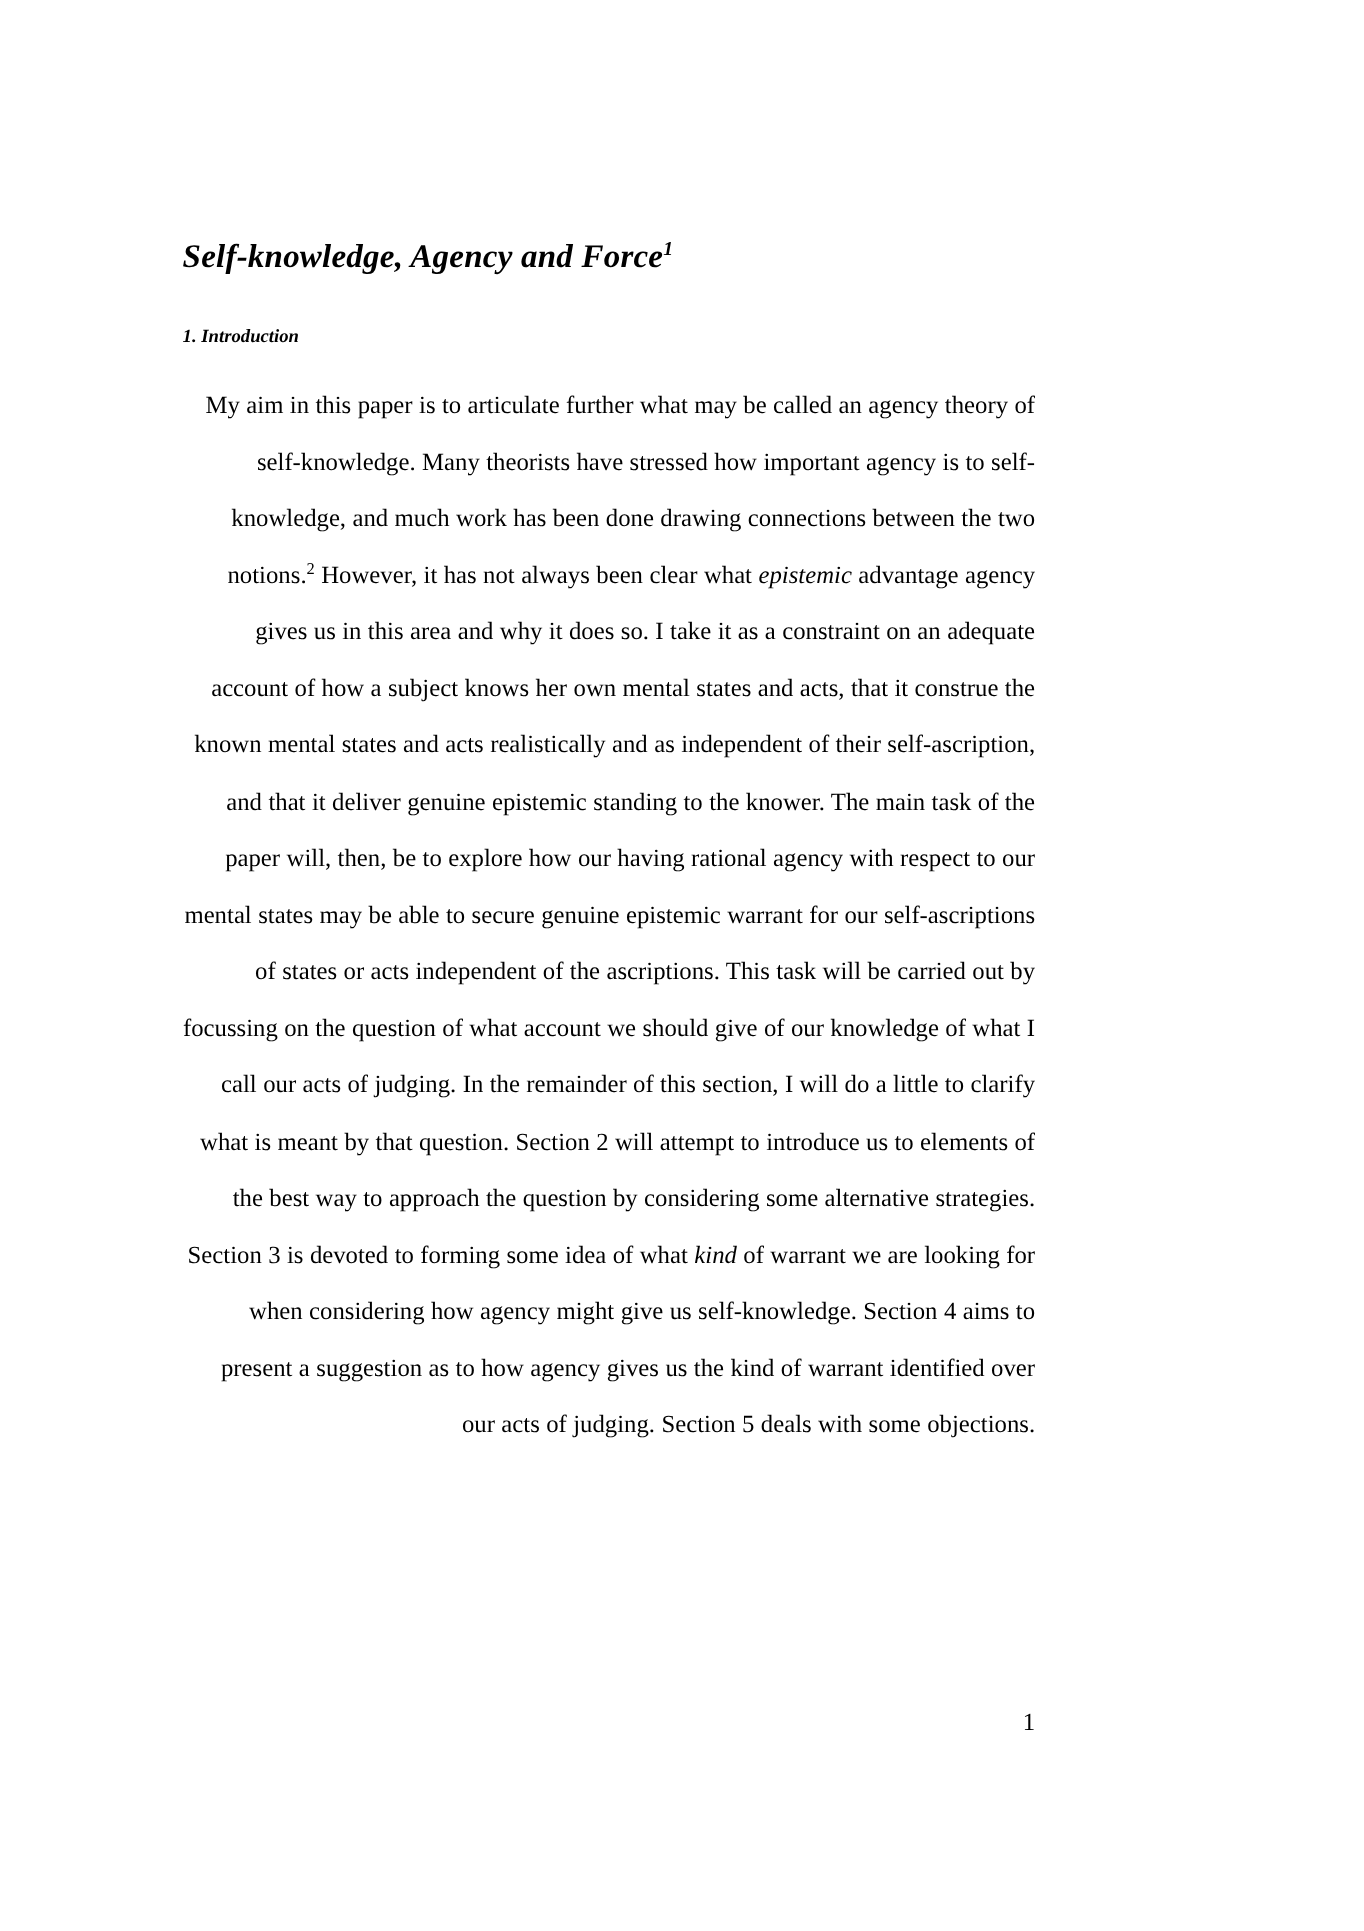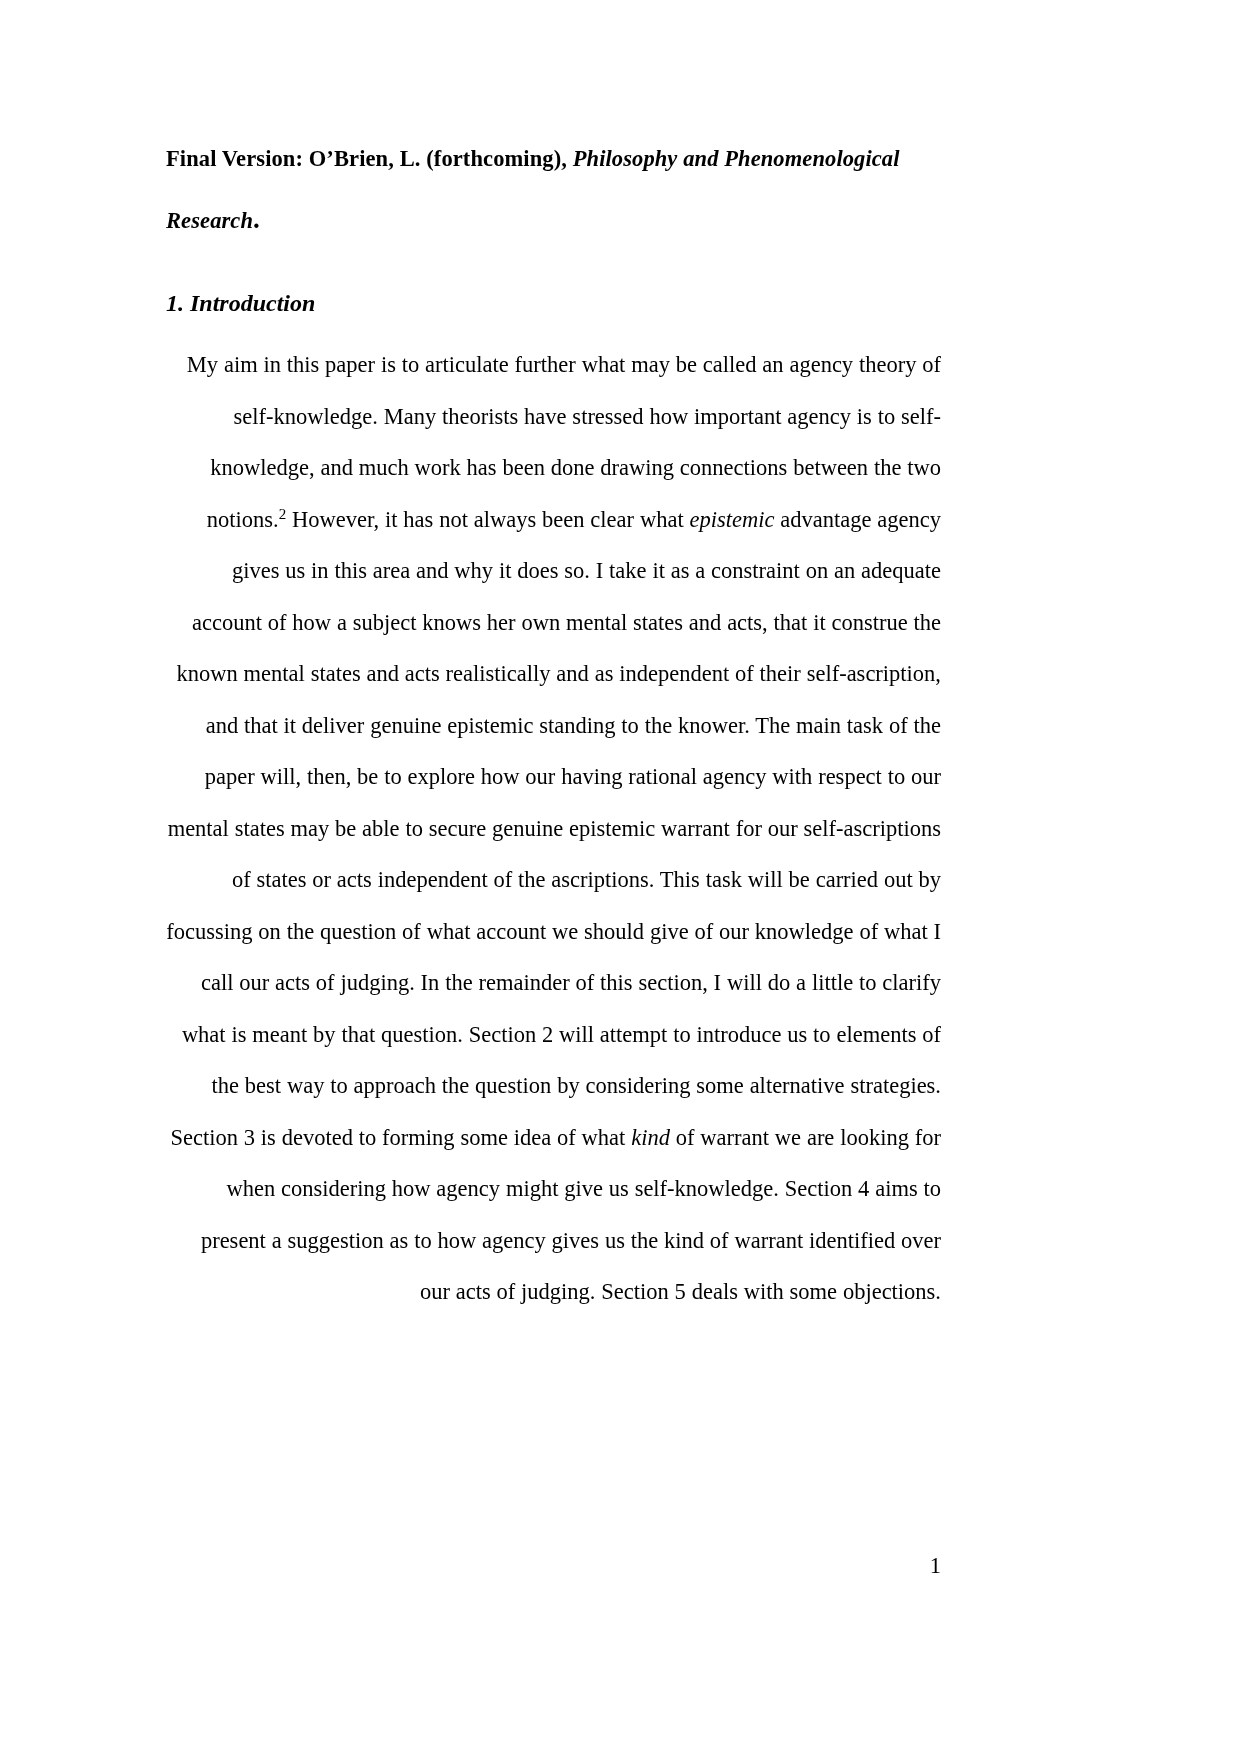--- a/index.html
+++ b/index.html
@@ -60,21 +60,21 @@
   .doc-title sup {
     font-size: 18px;
     font-style: italic;
     font-weight: bold;
     vertical-align: super;
     line-height: 0;
   }
 
   
   .section-heading {
-    font-size: 24px;
+    font-size: 17px;
     font-weight: bold;
     font-style: italic;
     margin-top: 38px;
     line-height: 28px;
   }
 
   
   .body-par {
     font-size: 22.5px;
     line-height: 51.5px;
@@ -101,22 +101,22 @@
     font-size: 22.5px;
     line-height: 28px;
   }
 </style>
 </head>
 <body>
 
 <div class="page">
   <div class="content">
 
-    <div class="ref-line"><span>Final Version: O’Brien, L. (forthcoming), </span><span class="journal">Philosophy and Phenomenological</span><br><span class="journal">Research</span><span class="bigdot">.</span></div>
 
+    <h1 class="doc-title"><span>Self-knowledge, Agency and Force</span><sup>1</sup></h1>
 
     <h2 class="section-heading">1. Introduction</h2>
 
     <p class="body-par"><span>My aim in this paper is to articulate further what may be called an agency theory of self-knowledge. Many theorists have stressed how important agency is to self-knowledge, and much work has been done drawing connections between the two notions.</span><sup>2</sup><span> However, it has not always been clear what </span><i>epistemic</i><span> advantage agency gives us in this area and why it does so. I take it as a constraint on an adequate account of how a subject knows her own mental states and acts, that it construe the known mental states and acts realistically and as independent of their self-ascription, and that it deliver genuine epistemic standing to the knower. The main task of the paper will, then, be to explore how our having rational agency with respect to our mental states may be able to secure genuine epistemic warrant for our self-ascriptions of states or acts independent of the ascriptions. This task will be carried out by focussing on the question of what account we should give of our knowledge of what I call our acts of judging. In the remainder of this section, I will do a little to clarify what is meant by that question. Section 2 will attempt to introduce us to elements of the best way to approach the question by considering some alternative strategies. Section 3 is devoted to forming some idea of what </span><i>kind</i><span> of warrant we are looking for when considering how agency might give us self-knowledge. Section 4 aims to present a suggestion as to how agency gives us the kind of warrant identified over our acts of judging. Section 5 deals with some objections.</span></p>
 
     <div class="page-number">1</div>
 
   </div>
 </div>
 

